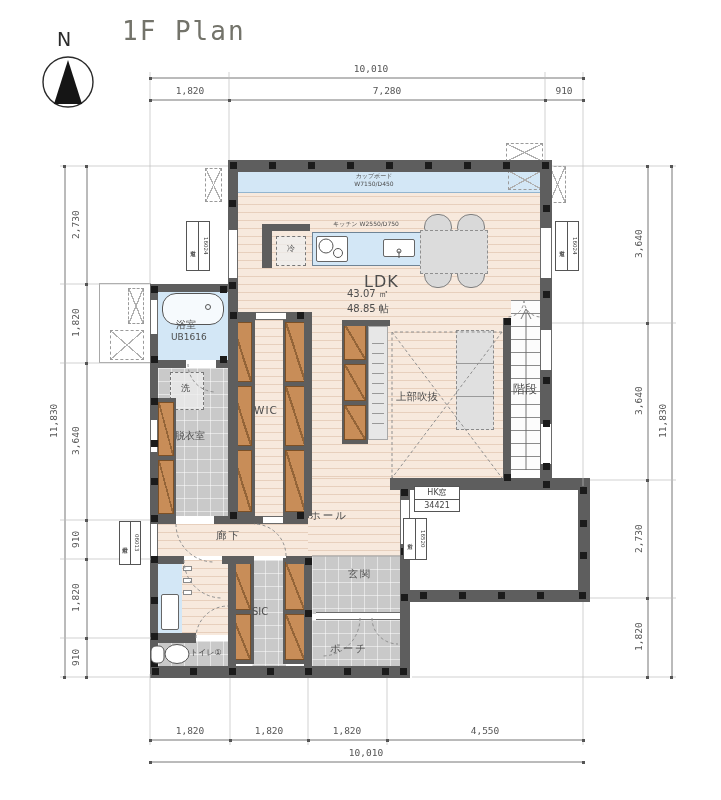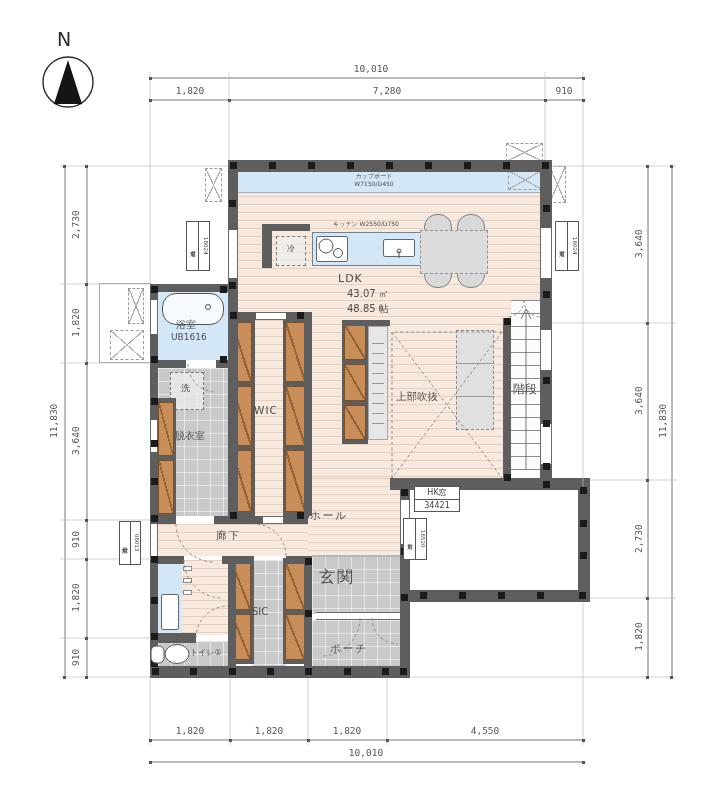--- a/index.html
+++ b/index.html
@@ -38,20 +38,21 @@
   .tag2 span:first-child{border-right:1px solid #555;}
   .taghk{position:absolute;background:#fff;border:1px solid #555;box-sizing:border-box;font-size:8px;color:#444;text-align:center;line-height:12px;}
   .taghk div:first-child{border-bottom:1px solid #555;}
   svg.lines{position:absolute;left:0;top:0;pointer-events:none;}
 </style>
 </head>
 <body>
 
 <div class="canvas">
 
+  <div class="title">1F Plan</div>
   <div class="nlab">N</div>
 
   <div class="abs wood" style="left:238px;top:172px;width:302px;height:306px"></div>
   <div class="abs water" style="left:238px;top:172px;width:302px;height:20px;border-bottom:1px solid #93b5cf"></div>
   <div class="abs wood" style="left:238px;top:320px;width:66px;height:196px"></div>
   <div class="abs wood" style="left:158px;top:524px;width:150px;height:32px"></div>
   <div class="abs wood" style="left:308px;top:478px;width:92px;height:78px"></div>
   <div class="abs wood" style="left:158px;top:560px;width:70px;height:75px"></div>
   <div class="abs water" style="left:158px;top:292px;width:70px;height:68px"></div>
   <div class="abs tile" style="left:158px;top:368px;width:70px;height:148px"></div>
@@ -279,33 +280,33 @@
     </g>
 
     <path d="M526 470V312 M521 319 L526 309 L531 319" stroke="#666" stroke-width=".9" fill="none"></path>
     <path d="M312 556 H400" stroke="#888" stroke-width="1" fill="none"></path>
   </svg>
 
   <div class="lbl" style="left:324px;top:172px;width:100px;text-align:center;font-size:6px">カップボード</div>
   <div class="lbl" style="left:324px;top:180px;width:100px;text-align:center;font-size:6px">W7150/D450</div>
   <div class="lbl" style="left:318px;top:220px;width:96px;text-align:center;font-size:6px">キッチン W2550/D750</div>
   <div class="lbl" style="left:276px;top:243px;width:30px;text-align:center;font-size:8px">冷</div>
-  <div class="lbl" style="left:338px;top:272px;font-size:11px;letter-spacing:1px">LDK</div>
+  <div class="lbl" style="left:364px;top:272px;font-size:16px;letter-spacing:1px">LDK</div>
   <div class="lbl" style="left:347px;top:287px;font-size:10px">43.07 ㎡</div>
   <div class="lbl" style="left:347px;top:302px;font-size:10px">48.85 帖</div>
   <div class="lbl" style="left:396px;top:390px;font-size:10.5px">上部吹抜</div>
   <div class="lbl" style="left:513px;top:381px;font-size:12px">階段</div>
   <div class="lbl" style="left:254px;top:404px;font-size:10.5px;letter-spacing:1px">WIC</div>
   <div class="lbl" style="left:176px;top:318px;font-size:10px">浴室</div>
   <div class="lbl" style="left:171px;top:332px;font-size:9px">UB1616</div>
   <div class="lbl" style="left:181px;top:382px;font-size:9px">洗</div>
   <div class="lbl" style="left:175px;top:429px;font-size:10px">脱衣室</div>
   <div class="lbl" style="left:216px;top:529px;font-size:10.5px;letter-spacing:2px">廊下</div>
   <div class="lbl" style="left:310px;top:509px;font-size:10.5px;letter-spacing:2px">ホール</div>
-  <div class="lbl" style="left:319px;top:567px;font-size:16px;letter-spacing:2px">玄関</div>
+  <div class="lbl" style="left:348px;top:567px;font-size:10px;letter-spacing:2px">玄関</div>
   <div class="lbl" style="left:252px;top:606px;font-size:10px">SIC</div>
   <div class="lbl" style="left:330px;top:642px;font-size:10.5px;letter-spacing:2px">ポーチ</div>
   <div class="lbl" style="left:190px;top:647px;font-size:8px">トイレ①</div>
 
   <div class="tag2" style="left:186px;top:221px;width:24px;height:50px">
     <span>引違窓</span>
       <span>16024</span>
   </div>
   <div class="tag2" style="left:555px;top:221px;width:24px;height:50px">
     <span>引違窓</span>

